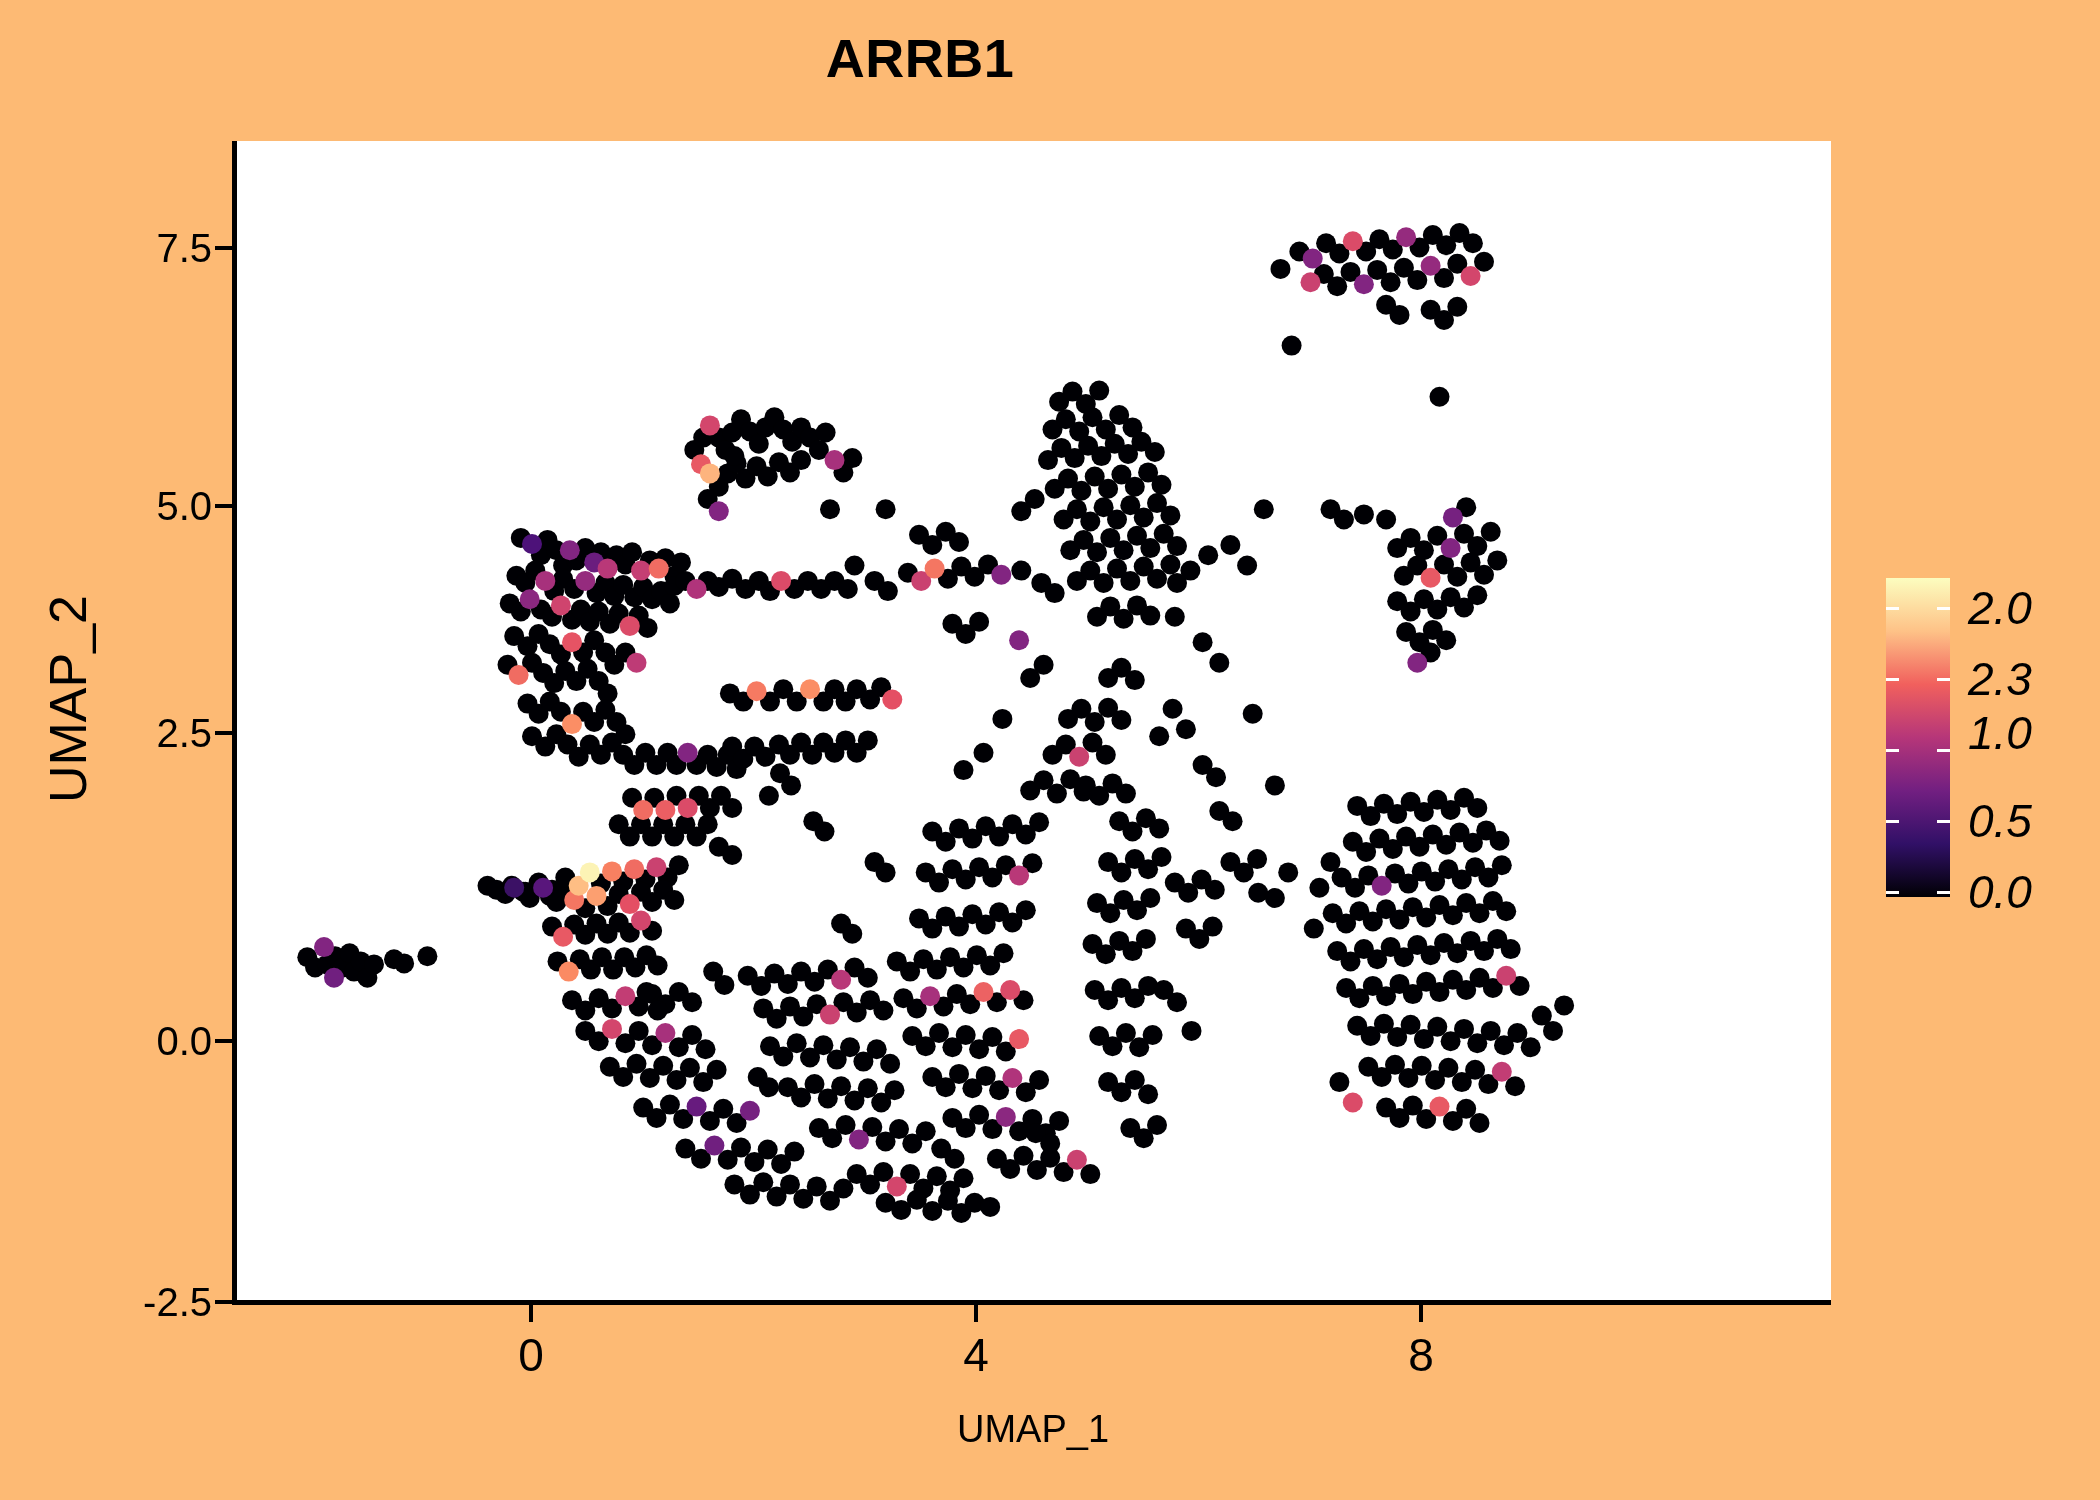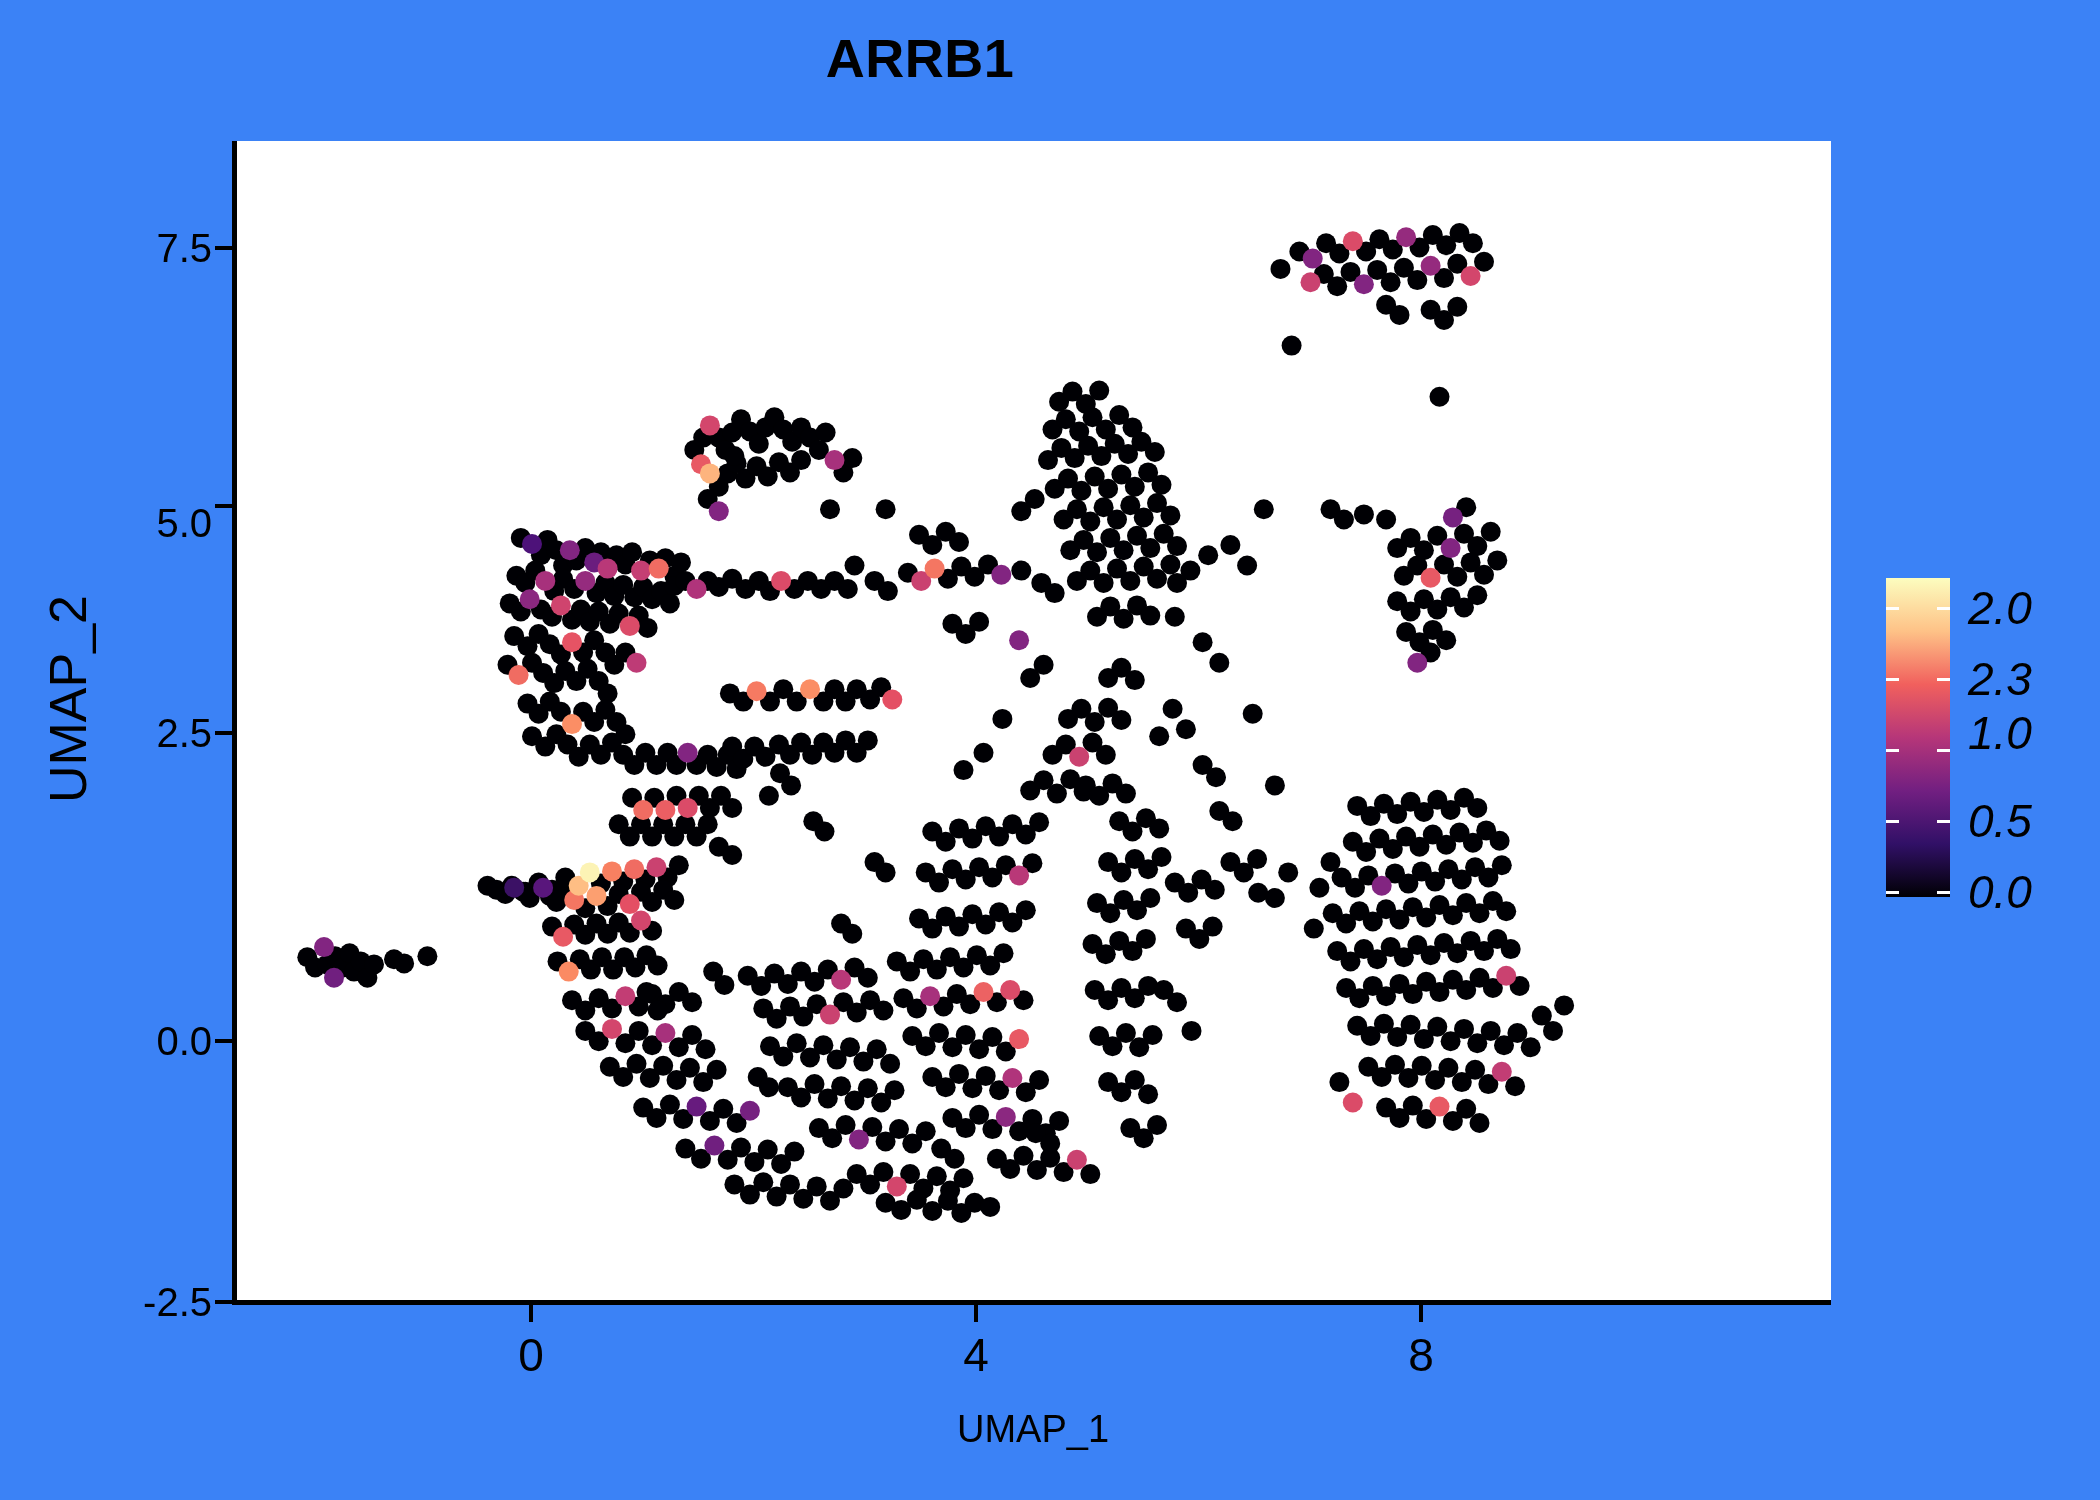--- a/index.html
+++ b/index.html
@@ -12,21 +12,21 @@
     width: 2100px;
     height: 1500px;
     font-family: "Liberation Sans", sans-serif;
     color: #000000;
     overflow: hidden;
   }
   #page {
     position: relative;
     width: 2100px;
     height: 1500px;
-    background: #3b82f6;
+    background: #fdba74;
   }
   
   #plot-title {
     position: absolute;
     left: 0;
     top: 28px;
     width: 1840px;
     text-align: center;
     font-size: 54px;
     font-weight: bold;
@@ -1028,21 +1028,21 @@
         <circle cx="354.8" cy="731.4" r="10" fill="rgb(252,243,181)"></circle>
       </svg>
   </div>
 
   <div id="y-axis-line"></div>
   <div id="x-axis-line"></div>
 
   <div class="y-tick-mark" style="top:246px;"></div>
   <div class="y-tick-label" style="top:225px;">7.5</div>
   <div class="y-tick-mark" style="top:504px;"></div>
-  <div class="y-tick-label" style="top:500px;">5.0</div>
+  <div class="y-tick-label" style="top:483px;">5.0</div>
   <div class="y-tick-mark" style="top:731px;"></div>
   <div class="y-tick-label" style="top:710px;">2.5</div>
   <div class="y-tick-mark" style="top:1039px;"></div>
   <div class="y-tick-label" style="top:1018px;">0.0</div>
   <div class="y-tick-mark" style="top:1300px;"></div>
   <div class="y-tick-label" style="top:1279px;">-2.5</div>
 
   <div class="x-tick-mark" style="left:529px;"></div>
   <div class="x-tick-label" style="left:471px;">0</div>
   <div class="x-tick-mark" style="left:974px;"></div>

